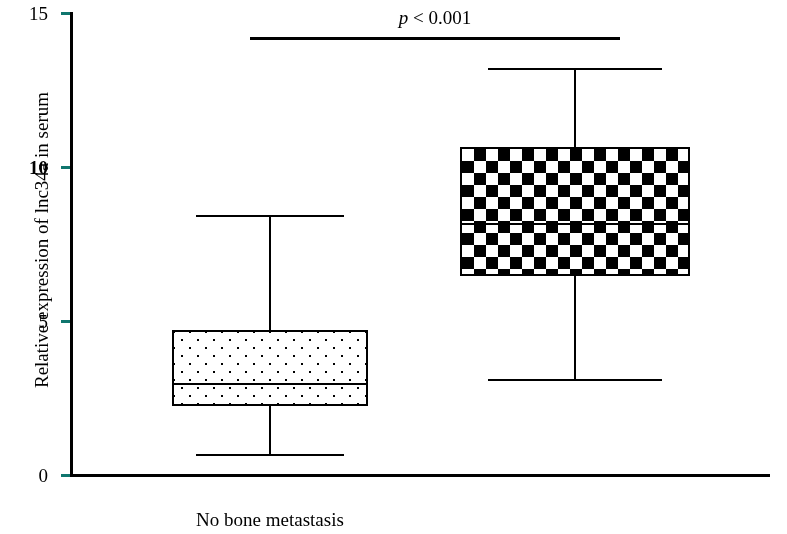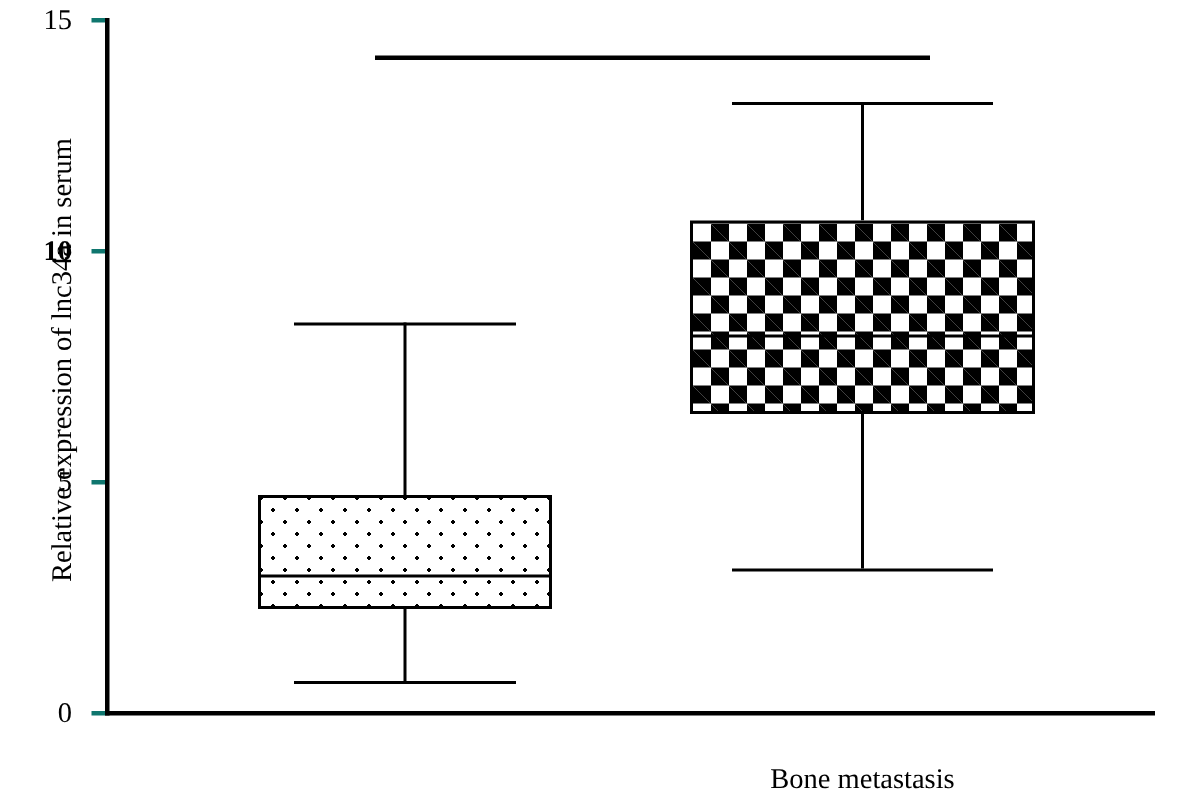--- a/index.html
+++ b/index.html
@@ -182,17 +182,20 @@
 
       <div class="whisker-line" style="left:504px; top:264px; height:103px;"></div>
       <div class="cap-line" style="left:418px; top:367px; width:174px;"></div>
 
       <div class="box box-checker" style="left:390px; top:135px; width:230px; height:129px;"></div>
 
       <div class="median-line" style="left:390px; top:211px; width:230px;"></div>
     </div>
 
     <div id="sig-line" style="left:180px; top:25px; width:370px;"></div>
-
-    <div class="x-cat-label" style="left:385px; width:240px;">Bone metastasis</div>
+    <div id="sig-label" style="left:255px; top:-5px; width:220px;">
+      <span class="ital">p</span><span> &lt; 0.001</span>
+    </div>
+
+    <div class="x-cat-label" style="left:60px; width:280px;">No bone metastasis</div>
 
   </div>
 </div>
 
 </body></html>

